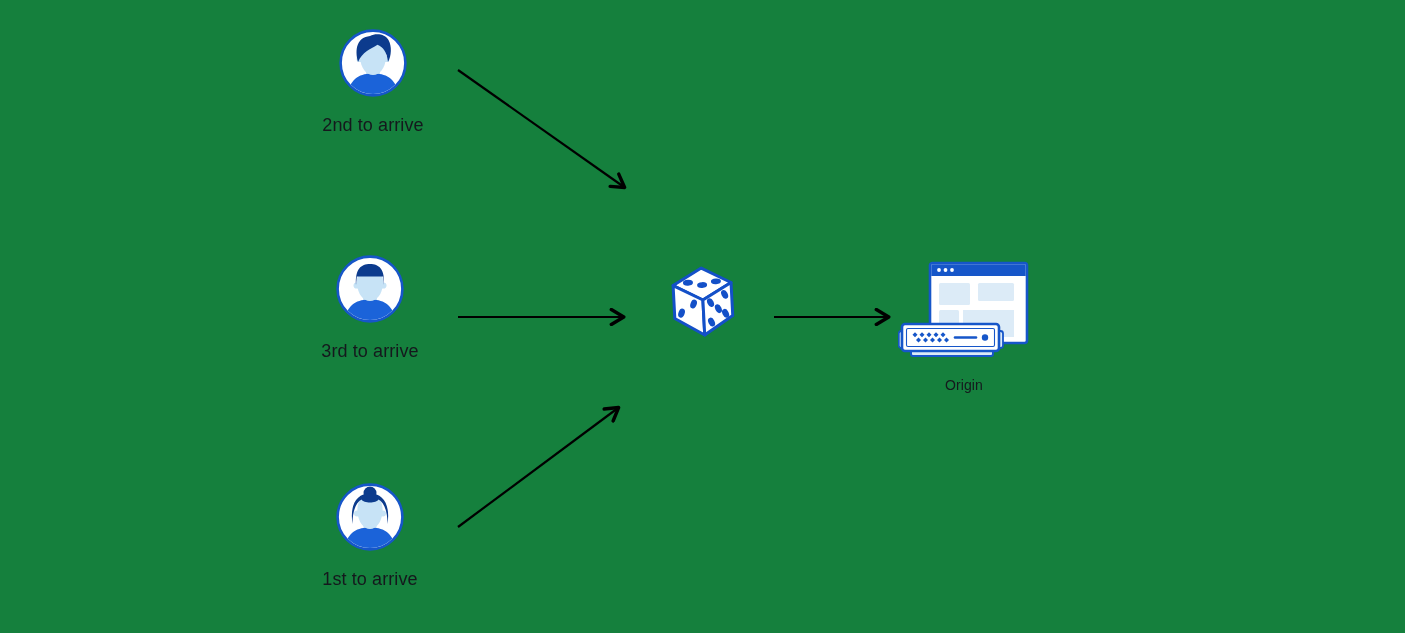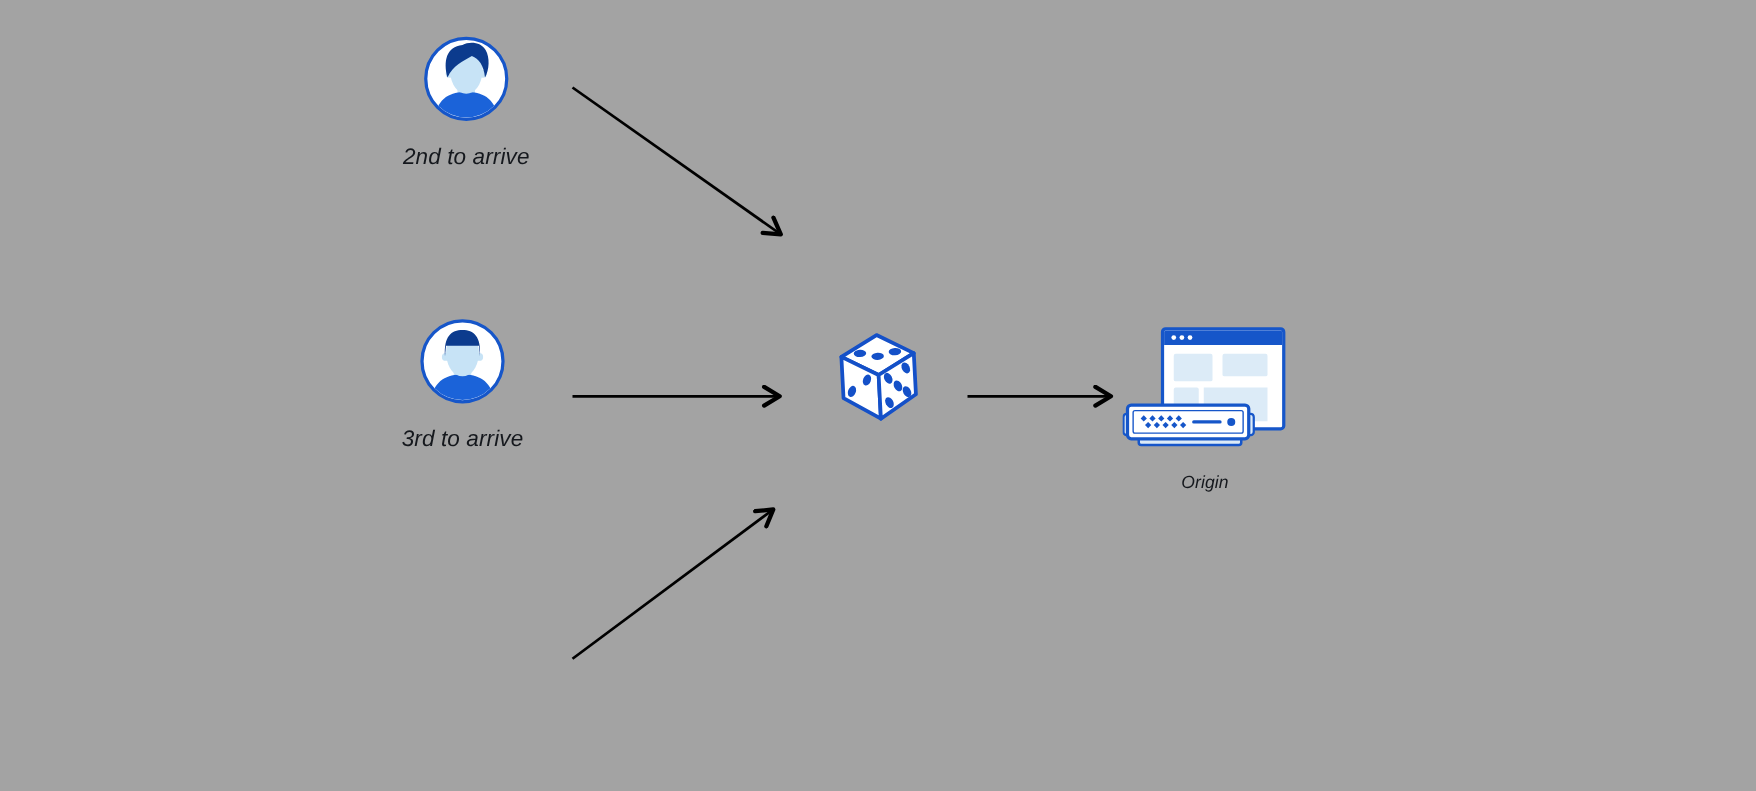--- a/index.html
+++ b/index.html
@@ -1,22 +1,21 @@
 <!DOCTYPE html>
 <html><head>
 <meta charset="utf-8">
 <style>
   html,body{margin:0;padding:0;background:#ffffff;}
   .canvas{
     position:relative;
     width:1405px;height:633px;
-    background:#a3a3a3;
+    background:#15803d;
     font-family:"Liberation Sans", sans-serif;
     overflow:hidden;
-    font-style:italic;
   }
   .arrows-layer{position:absolute;left:0;top:0;width:1405px;height:633px;pointer-events:none;}
   .node{position:absolute;display:flex;flex-direction:column;align-items:center;}
   .node .label{
     margin-top:17px;
     font-size:18px;
     color:#15181d;
     letter-spacing:0.1px;
     text-align:center;
     white-space:nowrap;
@@ -74,20 +73,38 @@
         <path d="M9,70 C11,50 22,45.5 35,45.5 C48,45.5 59,50 61,70 Z" fill="#1b63d9"></path>
         <path d="M35,13 C45.5,13 48.8,22 48,30.5 C47,40 42,47 35,47 C28,47 23,40 22,30.5 C21.2,22 24.5,13 35,13 Z" fill="#c7e3f6"></path>
         <circle cx="21.6" cy="31.5" r="3.1" fill="#c7e3f6"></circle>
         <circle cx="48.4" cy="31.5" r="3.1" fill="#c7e3f6"></circle>
         <path d="M21,31 C20,15 26,10 35,10 C44,10 50,15 49,31 L48.2,22.5 L21.8,22.5 Z" fill="#0c3b8d"></path>
       </g>
     </svg>
     <div class="label">3rd to arrive</div>
   </div>
 
+  <div class="node node-user-1st">
+    <svg width="70" height="70" viewBox="0 0 70 70">
+      <circle cx="35" cy="35" r="32.4" fill="#ffffff" stroke="#1656c9" stroke-width="2.6"></circle>
+      <clipPath id="clipC">
+          <circle cx="35" cy="35" r="31"></circle>
+        </clipPath>
+      <g clip-path="url(#clipC)">
+        <circle cx="35" cy="11" r="6.5" fill="#0c3b8d"></circle>
+        <rect x="28.5" y="36" width="13" height="16" fill="#c7e3f6"></rect>
+        <path d="M9,70 C11,50 22,45.5 35,45.5 C48,45.5 59,50 61,70 Z" fill="#1b63d9"></path>
+        <path d="M35,13 C45,13 48.4,22 47.5,30.5 C46.5,40 41.5,47 35,47 C28.5,47 23.5,40 22.5,30.5 C21.6,22 25,13 35,13 Z" fill="#c7e3f6"></path>
+        <circle cx="22" cy="31.5" r="3" fill="#c7e3f6"></circle>
+        <circle cx="48" cy="31.5" r="3" fill="#c7e3f6"></circle>
+        <path d="M17.5,42 C14.5,22 22,11.5 35,11.5 C48,11.5 55.5,22 52.5,42 C52.5,28 48.5,20 43.5,17.5 C41.5,21.5 28.5,21.5 26.5,17.5 C21.5,20 17.5,28 17.5,42 Z" fill="#0c3b8d"></path>
+      </g>
+    </svg>
+    <div class="label">1st to arrive</div>
+  </div>
 
   <div class="node node-dice">
     <svg width="76" height="84" viewBox="0 0 76 84">
       <g transform="rotate(-3 38 40)" stroke-linejoin="round">
         <path d="M38,6 L9,22 L38,38 L67,22 Z" fill="#ffffff" stroke="#1450c8" stroke-width="3"></path>
         <path d="M9,22 L9,55 L38,73 L38,38 Z" fill="#ffffff" stroke="#1450c8" stroke-width="3"></path>
         <path d="M67,22 L67,55 L38,73 L38,38 Z" fill="#ffffff" stroke="#1450c8" stroke-width="3"></path>
 
         <ellipse cx="24" cy="20" rx="5" ry="2.9" fill="#1450c8"></ellipse>
         <ellipse cx="38" cy="23" rx="5" ry="2.9" fill="#1450c8"></ellipse>

